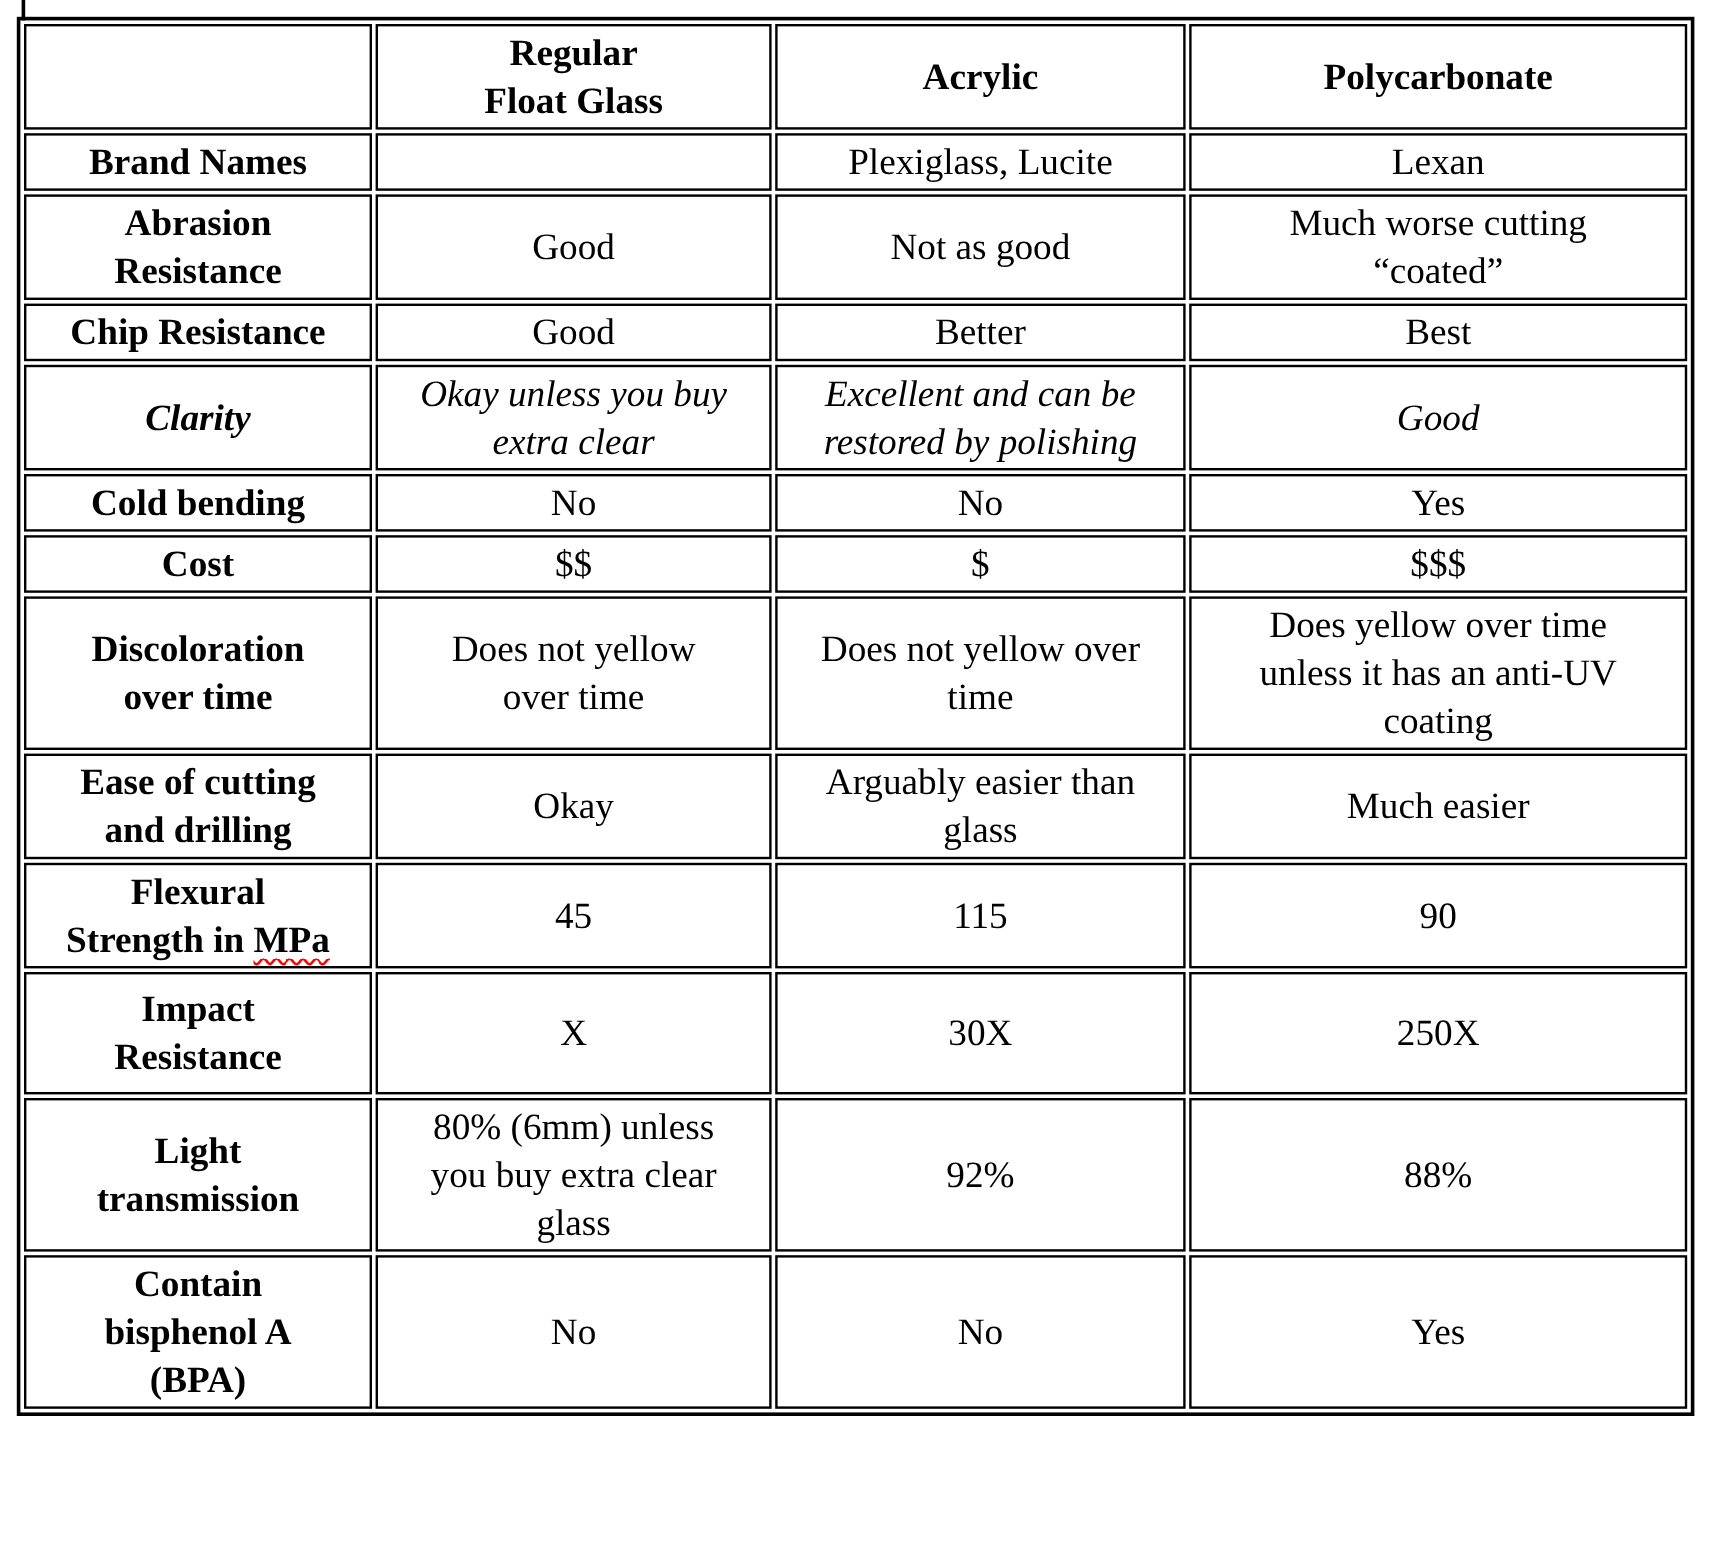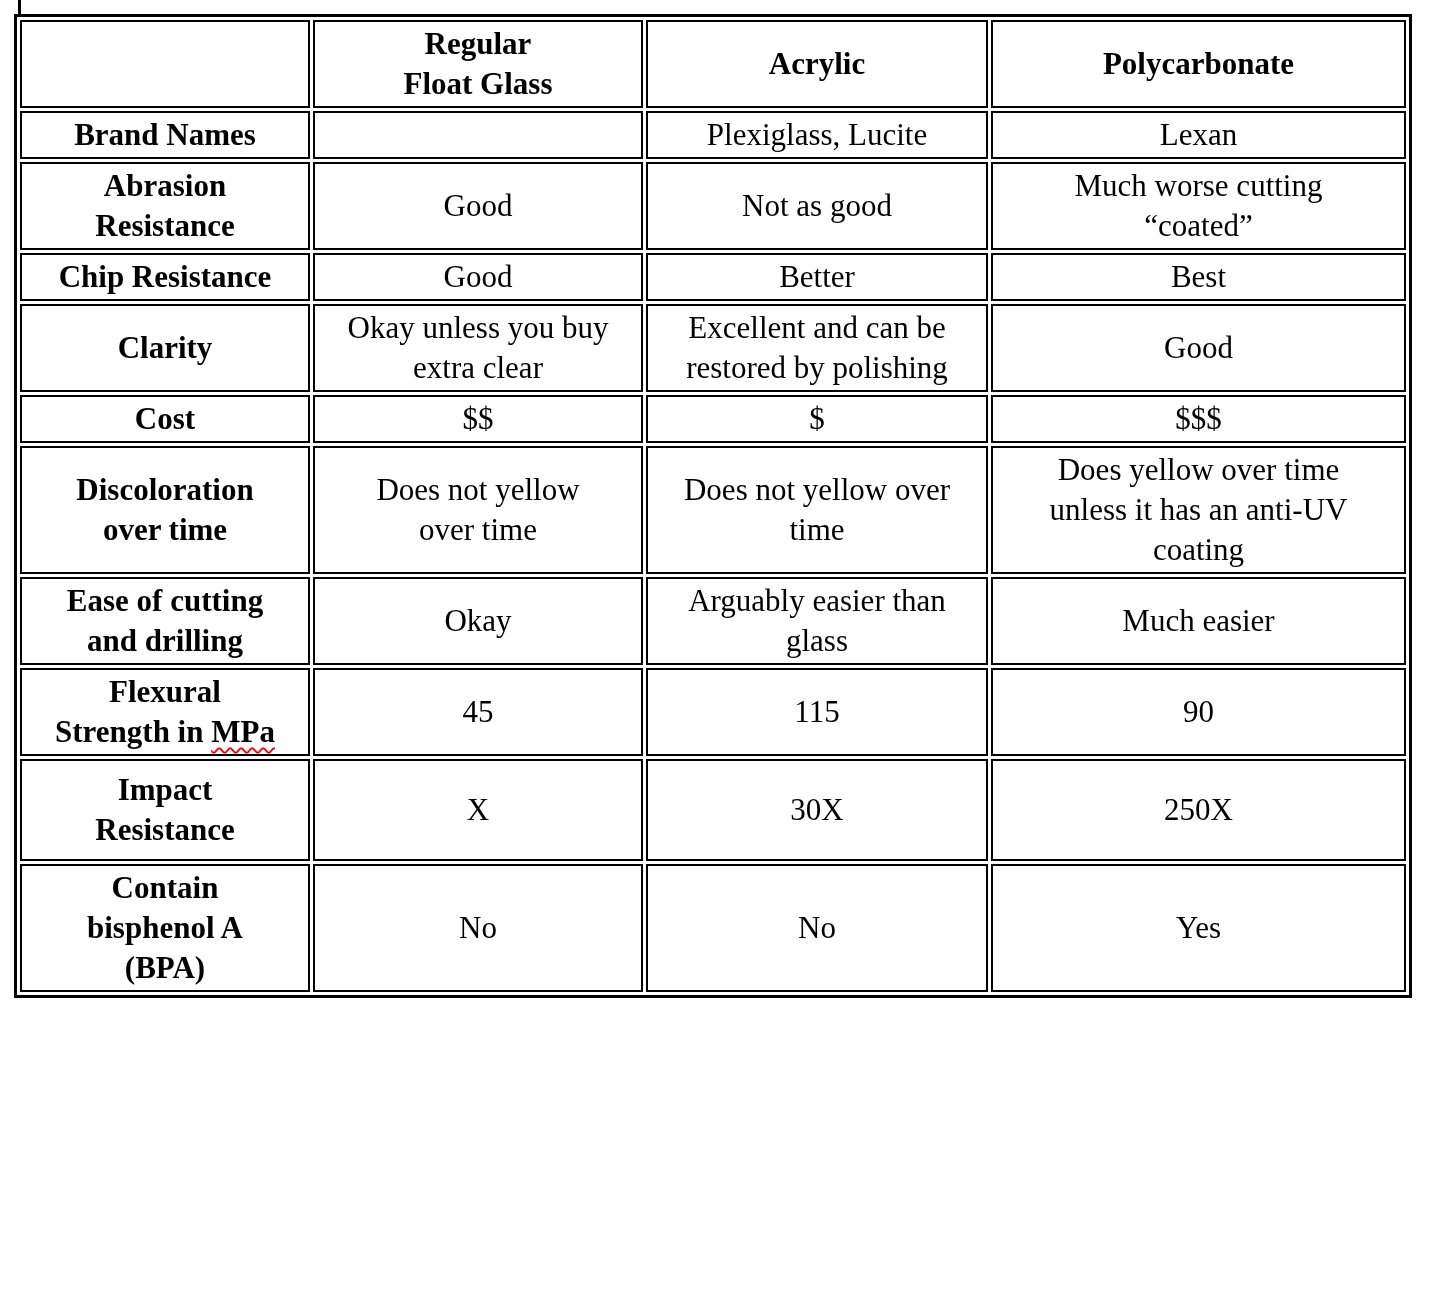--- a/index.html
+++ b/index.html
@@ -42,21 +42,21 @@
     padding: 2px 8px;
     overflow: hidden;
   }
   .cmp td.lbl { font-weight: bold; }
   .cmp tr.r0 td { font-weight: bold; }
 
   tr.r0  { height: 80px; }
   tr.r1  { height: 45px; margin-top: 41px; }
   tr.r2  { height: 79px; }
   tr.r3  { height: 44px; }
-  tr.r4  { height: 79px; }
+  tr.r4  { height: 79px; font-style: italic; }
   tr.r5  { height: 44px; }
   tr.r6  { height: 43px; border-radius: 18px; }
   tr.r7  { height: 118px; padding-left: 13px; }
   tr.r8  { height: 80px; }
   tr.r9  { height: 76px; }
   tr.r10 { height: 102px; }
   tr.r11 { height: 122px; }
   tr.r12 { height: 86px; }
   tr.r13 { height: 126px; margin-left: 20px; }
 
@@ -115,20 +115,26 @@
 
     <tr class="r4">
       <td class="lbl">Clarity</td>
       <td>Okay unless you buy
 extra clear</td>
       <td>Excellent and can be
 restored by polishing</td>
       <td>Good</td>
     </tr>
 
+    <tr class="r5">
+      <td class="lbl">Cold bending</td>
+      <td>No</td>
+      <td>No</td>
+      <td>Yes</td>
+    </tr>
 
     <tr class="r6">
       <td class="lbl">Cost</td>
       <td>$$</td>
       <td>$</td>
       <td>$$$</td>
     </tr>
 
     <tr class="r7">
       <td class="lbl">Discoloration
@@ -160,20 +166,29 @@
     </tr>
 
     <tr class="r10">
       <td class="lbl">Impact
 Resistance</td>
       <td>X</td>
       <td>30X</td>
       <td>250X</td>
     </tr>
 
+    <tr class="r11">
+      <td class="lbl">Light
+transmission</td>
+      <td>80% (6mm) unless
+you buy extra clear
+glass</td>
+      <td>92%</td>
+      <td>88%</td>
+    </tr>
 
 
     <tr class="r13">
       <td class="lbl">Contain
 bisphenol A
 (BPA)</td>
       <td>No</td>
       <td>No</td>
       <td>Yes</td>
     </tr>

